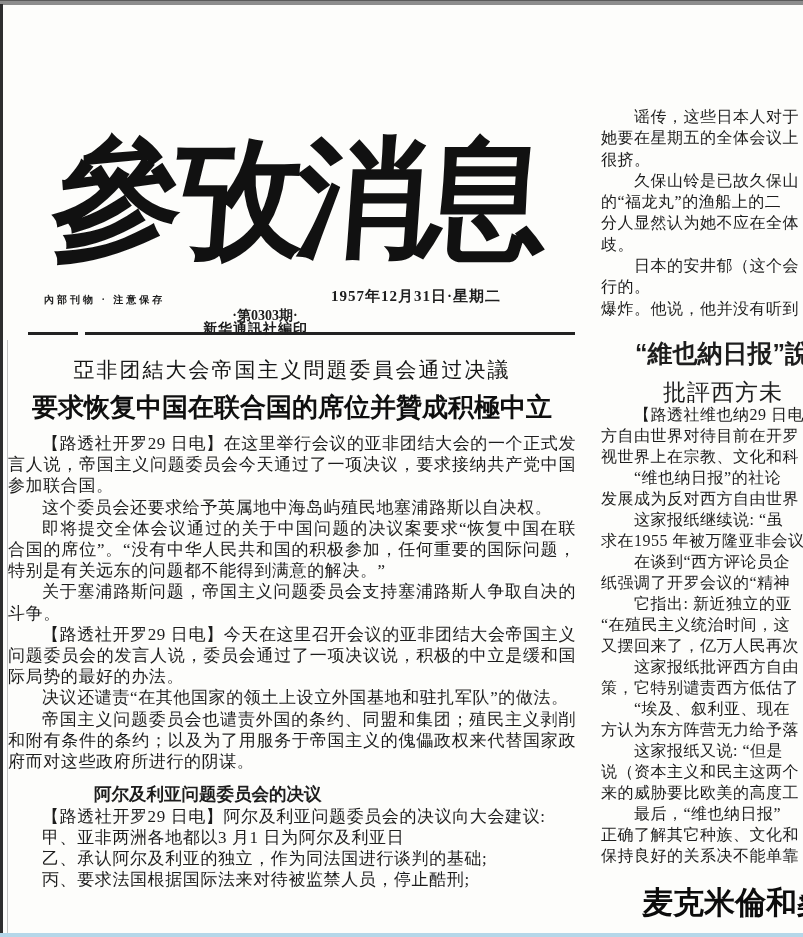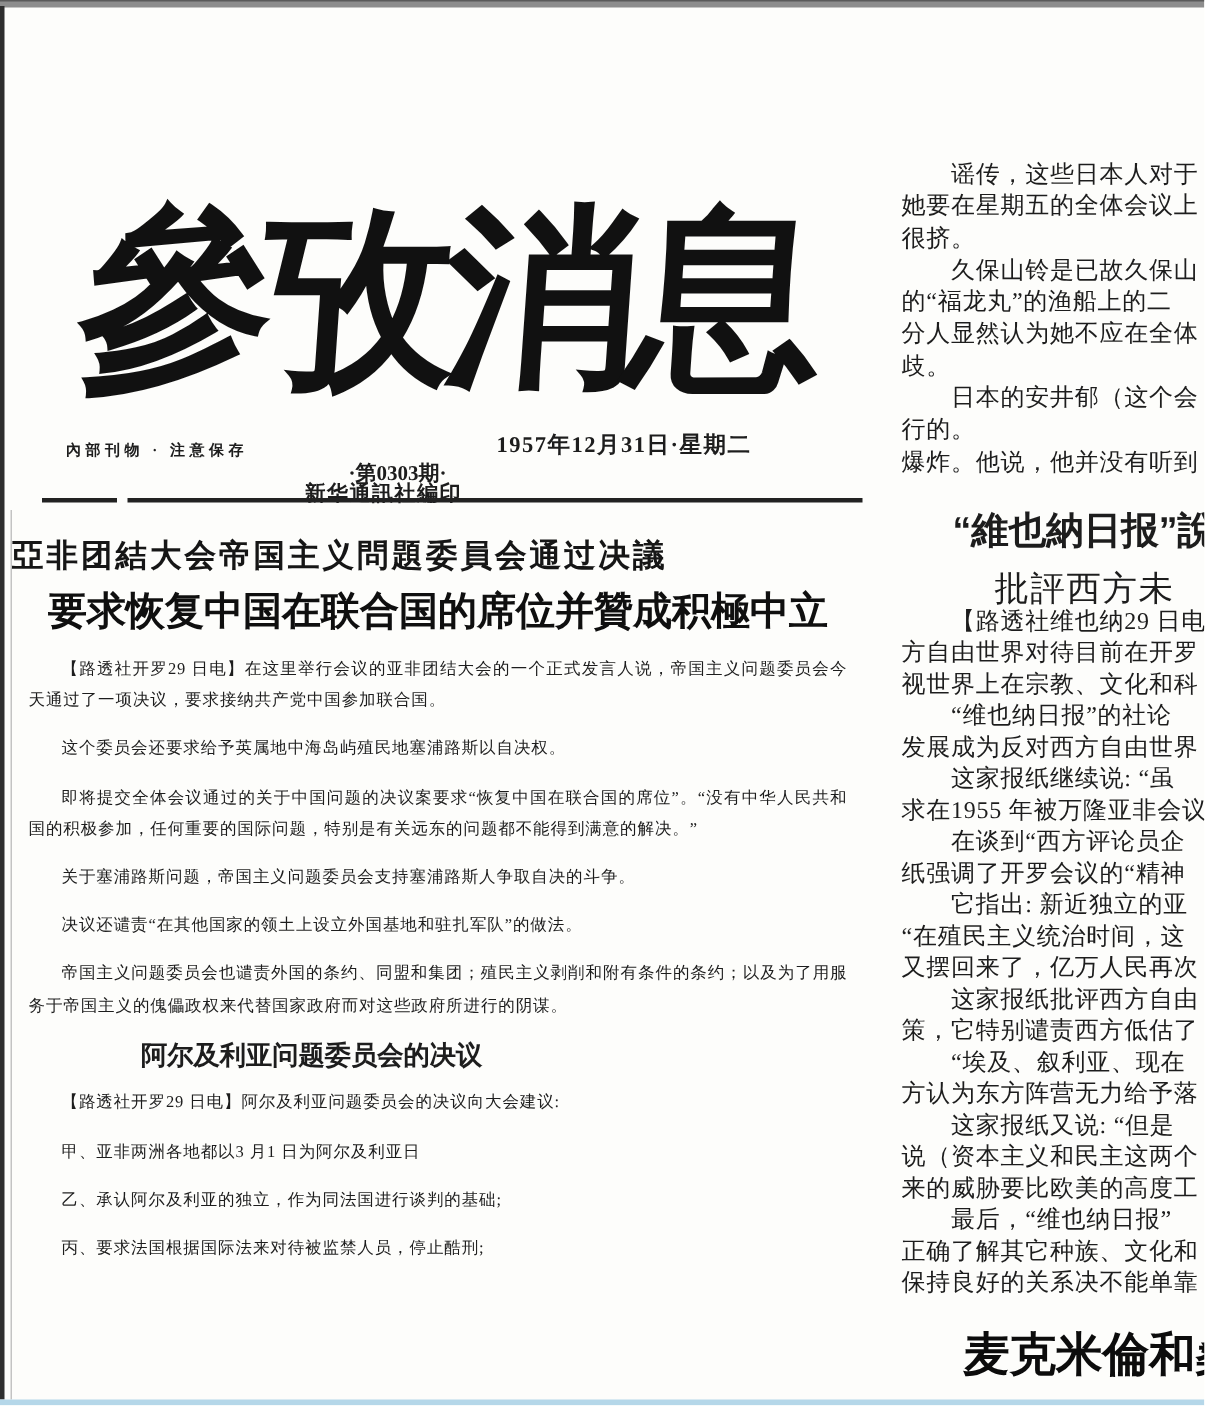--- a/index.html
+++ b/index.html
@@ -24,33 +24,33 @@
   .info-internal{position:absolute;left:44px;top:293px;font-size:10px;letter-spacing:3px;font-weight:bold;}
   .info-issue{position:absolute;left:207px;top:279px;width:116px;text-align:center;font-size:14px;font-weight:bold;margin-top:28px;}
   .info-publisher{position:absolute;left:203px;top:320px;width:124px;text-align:left;font-size:14px;letter-spacing:1px;font-weight:bold;}
   .info-date{position:absolute;left:331px;top:287px;font-size:15px;font-weight:bold;letter-spacing:1px;}
   .rule-a{position:absolute;left:28px;top:332px;width:50px;height:3px;background:#222;}
   .rule-b{position:absolute;left:85px;top:332px;width:490px;height:3px;background:#222;}
 
   
   .left-col{position:absolute;left:8px;top:356px;width:568px;}
   .kicker{
-    font-size:21px;letter-spacing:2px;margin:0 0 6px 0;
-    font-weight:700;color:#161616;
+    text-align:center;font-size:21px;letter-spacing:2px;margin:0 0 6px 0;
+    font-weight:400;color:#161616;
   }
   .headline{
     text-align:center;font-size:26px;font-weight:bold;margin:0 0 8px 0;
     font-family:"Liberation Sans",sans-serif;letter-spacing:0;color:#0f0f0f;
   }
   .para{
-    font-size:11px;line-height:21.2px;letter-spacing:0.6px;
-    text-align:justify;text-justify:inter-character;text-indent:2em;margin:11px;
+    font-size:17px;line-height:21.2px;letter-spacing:0.6px;
+    text-align:justify;text-justify:inter-character;text-indent:2em;margin:0;
   }
   .subhead{
-    font-size:17.5px;font-weight:bold;line-height:21.5px;margin:1px 0 0 86px;
+    font-size:17.5px;font-weight:bold;line-height:21.5px;margin:12px 0 0 86px;
     font-family:"Liberation Sans",sans-serif;
   }
 
   
   .right-top{position:absolute;left:601px;top:106px;font-size:16px;line-height:21.3px;}
   .right-body{position:absolute;left:601px;top:404px;font-size:16px;line-height:21px;}
   .rline{white-space:pre;letter-spacing:0.5px;}
   .right-headline{position:absolute;left:601px;top:337px;white-space:nowrap;}
   .rh1{font-size:25px;font-weight:bold;font-family:"Liberation Sans",sans-serif;margin-left:34px;white-space:pre;}
   .rh2{font-size:23px;font-weight:500;margin-left:62px;margin-top:7px;white-space:pre;letter-spacing:1px;}
@@ -80,20 +80,21 @@
   <div class="rule-b"></div>
 
   <div class="left-col">
     <div class="kicker">亞非团結大会帝国主义問題委員会通过决議</div>
     <div class="headline">要求恢复中国在联合国的席位并贊成积極中立</div>
     <div>
         <div class="para">【路透社开罗29 日电】在这里举行会议的亚非团结大会的一个正式发言人说，帝国主义问题委员会今天通过了一项决议，要求接纳共产党中国参加联合国。</div>
         <div class="para">这个委员会还要求给予英属地中海岛屿殖民地塞浦路斯以自决权。</div>
         <div class="para">即将提交全体会议通过的关于中国问题的决议案要求“恢复中国在联合国的席位”。“没有中华人民共和国的积极参加，任何重要的国际问题，特别是有关远东的问题都不能得到满意的解决。”</div>
         <div class="para">关于塞浦路斯问题，帝国主义问题委员会支持塞浦路斯人争取自决的斗争。</div>
+        <div class="para">【路透社开罗29 日电】今天在这里召开会议的亚非团结大会帝国主义问题委员会的发言人说，委员会通过了一项决议说，积极的中立是缓和国际局势的最好的办法。</div>
         <div class="para">决议还谴责“在其他国家的领土上设立外国基地和驻扎军队”的做法。</div>
         <div class="para">帝国主义问题委员会也谴责外国的条约、同盟和集团；殖民主义剥削和附有条件的条约；以及为了用服务于帝国主义的傀儡政权来代替国家政府而对这些政府所进行的阴谋。</div>
       </div>
     <div class="subhead">阿尔及利亚问题委员会的决议</div>
     <div>
         <div class="para">【路透社开罗29 日电】阿尔及利亚问题委员会的决议向大会建议:</div>
         <div class="para">甲、亚非两洲各地都以3 月1 日为阿尔及利亚日</div>
         <div class="para">乙、承认阿尔及利亚的独立，作为同法国进行谈判的基础;</div>
         <div class="para">丙、要求法国根据国际法来对待被监禁人员，停止酷刑;</div>
       </div>

